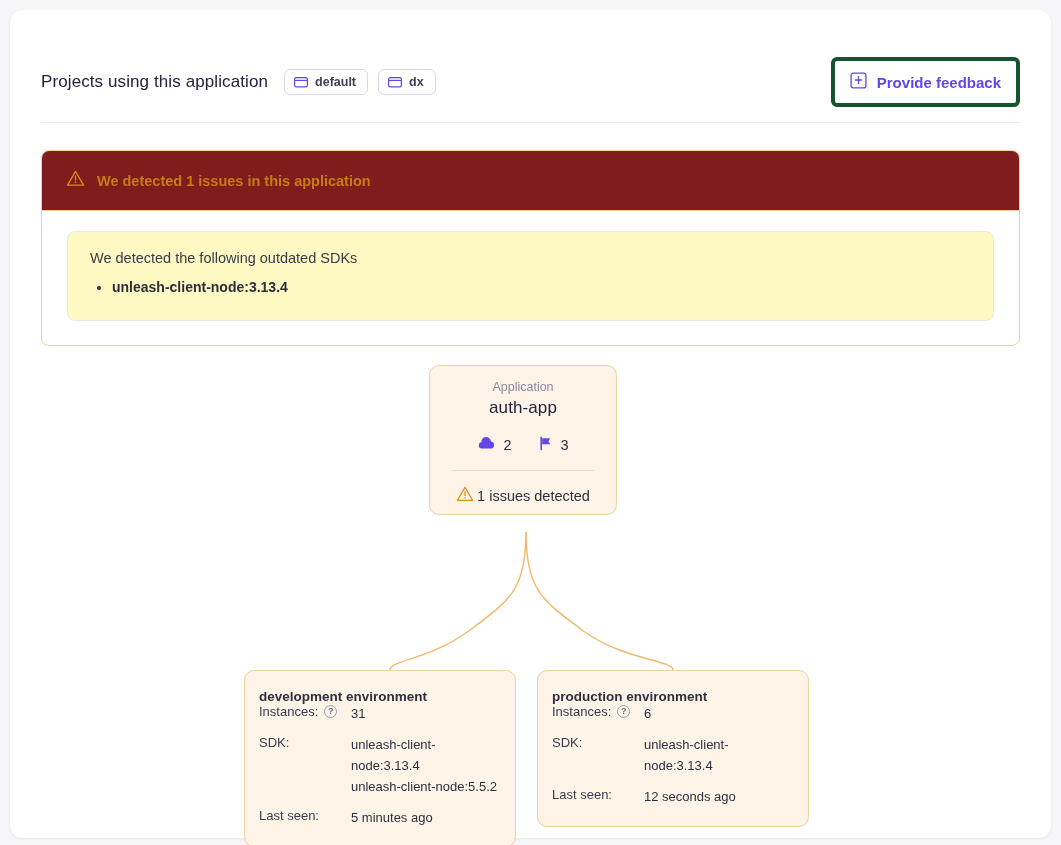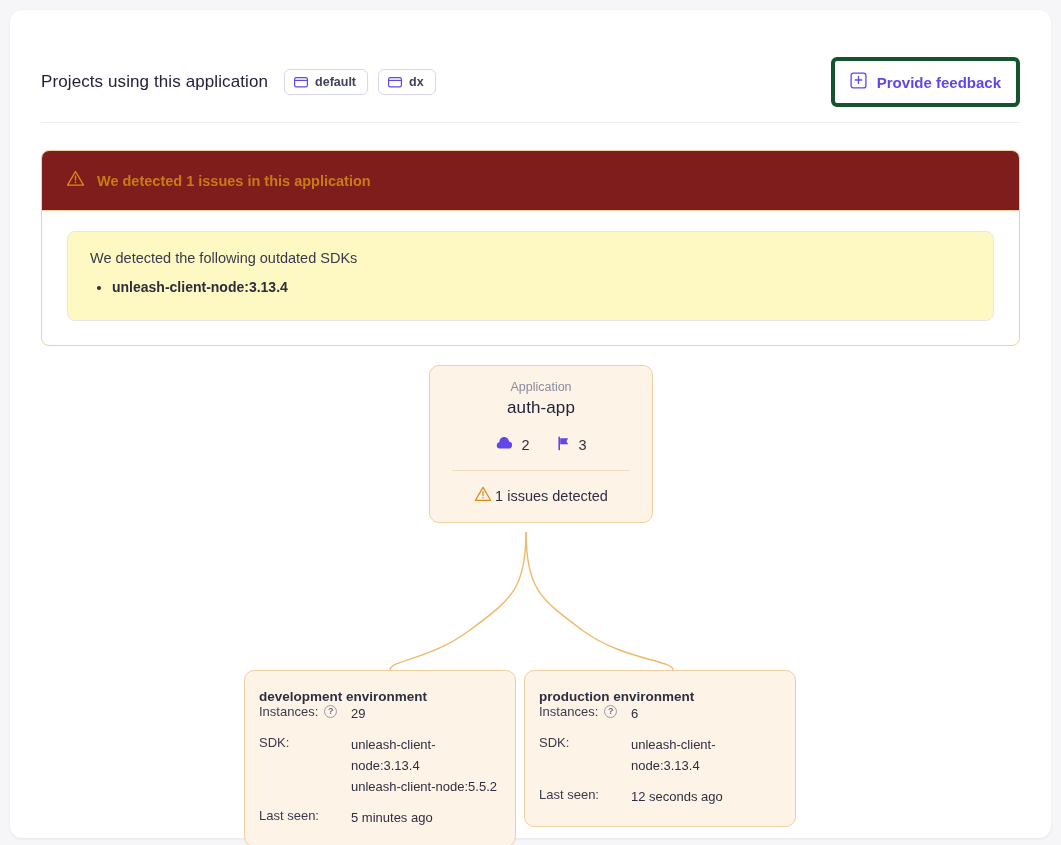--- a/index.html
+++ b/index.html
@@ -128,25 +128,25 @@
   
   .graph {
     position: relative;
     margin-top: 14px;
     height: 460px;
   }
   .app-node {
     position: absolute;
     left: 419px;
     top: 5px;
-    width: 224px;
+    width: 188px;
     background: #fdf3e6;
     border: 1px solid #f0cfa0;
     border-radius: 10px;
-    padding: 14px 14px 16px 14px;
+    padding: 14px 14px 8px 14px;
     text-align: center;
   }
   .node-kicker {
     color: #8a8aa3;
     font-size: 12.5px;
     margin-bottom: 4px;
   }
   .node-title {
     color: #22223b;
     font-size: 17px;
@@ -192,21 +192,21 @@
   .env-node {
     position: absolute;
     top: 310px;
     width: 272px;
     background: #fdf3e6;
     border: 1px solid #f0cfa0;
     border-radius: 10px;
     padding: 18px 14px 18px 14px;
   }
   .env-node.dev { left: 234px; }
-  .env-node.prod { left: 514px; }
+  .env-node.prod { left: 527px; }
   .env-title {
     color: #2f2f42;
     font-size: 13.5px;
     font-weight: 700;
   }
   .env-row {
     display: flex;
     font-size: 13px;
     color: #3a3a4d;
     margin-bottom: 10px;
@@ -347,21 +347,21 @@
 
     <div class="env-node dev">
       <div class="env-title">development environment</div>
 
       <div class="env-row">
         <span class="env-label">
           <span>Instances:</span>
           <span class="q-icon">?</span>
         </span>
         <span class="env-value">
-          <span class="line">29</span>
+          <span class="line">31</span>
         </span>
       </div>
 
       <div class="env-row">
         <span class="env-label">
           <span>SDK:</span>
         </span>
         <span class="env-value">
           <span class="line">unleash-client-node:3.13.4</span>
           <span class="line">unleash-client-node:5.5.2</span>

